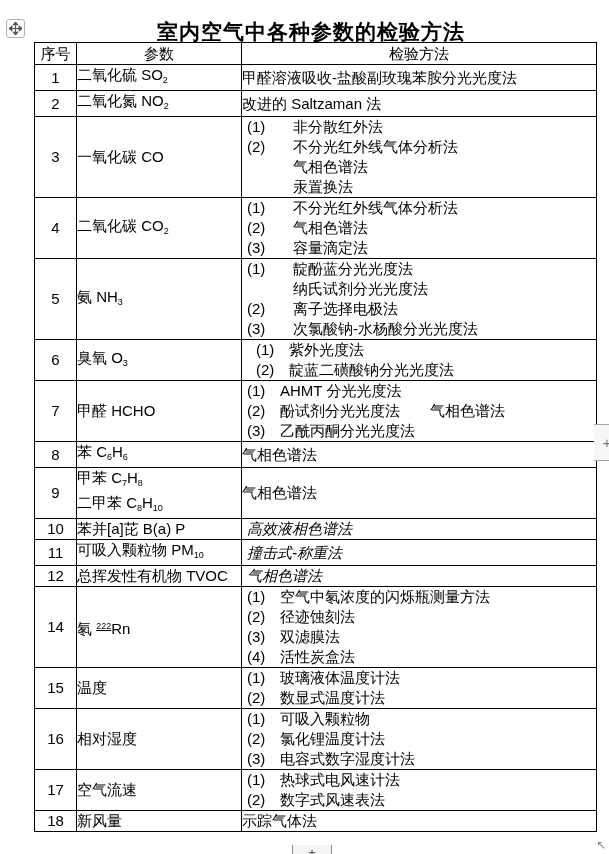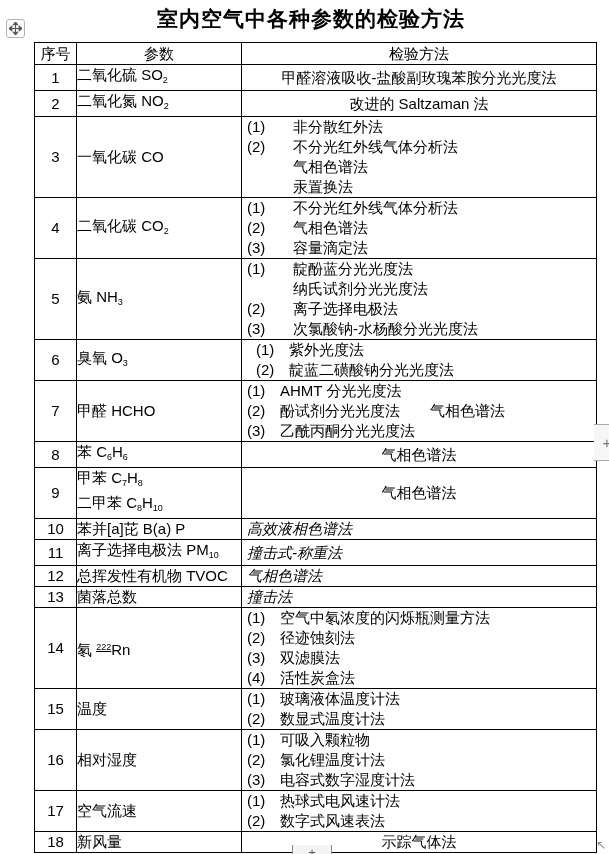--- a/index.html
+++ b/index.html
@@ -5,21 +5,21 @@
   html,body{margin:0;padding:0;}
   body{
     position:relative;
     width:609px;height:854px;
     overflow:hidden;
     background:#ffffff;
     color:#000;
     font-family:"Liberation Sans","DejaVu Sans",sans-serif;
   }
   .doc-title{
-    position:absolute;top:5px;left:30px;width:562px;
+    position:absolute;top:18px;left:30px;width:562px;
     text-align:center;font-size:21px;font-weight:bold;letter-spacing:1px;
     white-space:nowrap;
   }
   
   .move-handle{
     position:absolute;left:6px;top:19px;width:19px;height:19px;
     border:1px solid #b3b3b3;border-radius:3px;background:#fcfcfc;
     display:flex;align-items:center;justify-content:center;box-sizing:border-box;
   }
   
@@ -33,21 +33,21 @@
     font-weight:normal;vertical-align:middle;
     overflow:hidden;
   }
   .methods th{text-align:center;line-height:21px;}
   .c-no{text-align:center;}
   .c-param{}
   .param-line{white-space:nowrap;}
   .sub{font-size:9px;vertical-align:-3px;}
   .sup{font-size:9px;vertical-align:5px;text-decoration:underline;}
   
-  .m-center{text-align:center;}
+  .m-center{}
   .m-plain .m-line{padding-left:5px;white-space:nowrap;font-style:italic;}
   .m-A .m-line,.m-B .m-line,.m-C .m-line{display:flex;padding-left:5px;white-space:nowrap;}
   .m-B .m-line{padding-left:14px;}
   .m-A .marker{flex:none;width:46px;}
   .m-B .marker,.m-C .marker{flex:none;width:33px;}
   .m-A .m-line.cont{padding-left:51px;display:block;}
   
   .side-widget{position:absolute;left:594px;top:424px;width:30px;}
   .side-widget .bar{height:1px;background:#a8a8a8;width:26px;}
   .side-widget .box{
@@ -241,42 +241,33 @@
         <td class="c-param">
           <div class="param-line"><span>苯并[a]芘 B(a) P</span></div>
         </td>
         <td class="c-method m-plain">
           <div class="m-line">高效液相色谱法</div>
         </td>
       </tr>
       <tr>
         <td class="c-no">11</td>
         <td class="c-param">
-          <div class="param-line"><span>离子选择电极法 PM</span><span class="sub">10</span></div>
+          <div class="param-line"><span>可吸入颗粒物 PM</span><span class="sub">10</span></div>
         </td>
         <td class="c-method m-plain">
           <div class="m-line">撞击式-称重法</div>
         </td>
       </tr>
       <tr>
         <td class="c-no">12</td>
         <td class="c-param">
           <div class="param-line"><span>总挥发性有机物 TVOC</span></div>
         </td>
         <td class="c-method m-plain">
           <div class="m-line">气相色谱法</div>
-        </td>
-      </tr>
-      <tr>
-        <td class="c-no">13</td>
-        <td class="c-param">
-          <div class="param-line"><span>菌落总数</span></div>
-        </td>
-        <td class="c-method m-plain">
-          <div class="m-line">撞击法</div>
         </td>
       </tr>
       <tr>
         <td class="c-no">14</td>
         <td class="c-param">
           <div class="param-line"><span>氡 </span><span class="sup">222</span><span>Rn</span></div>
         </td>
         <td class="c-method m-C">
           <div class="m-line">
             <span class="marker">(1)</span>

